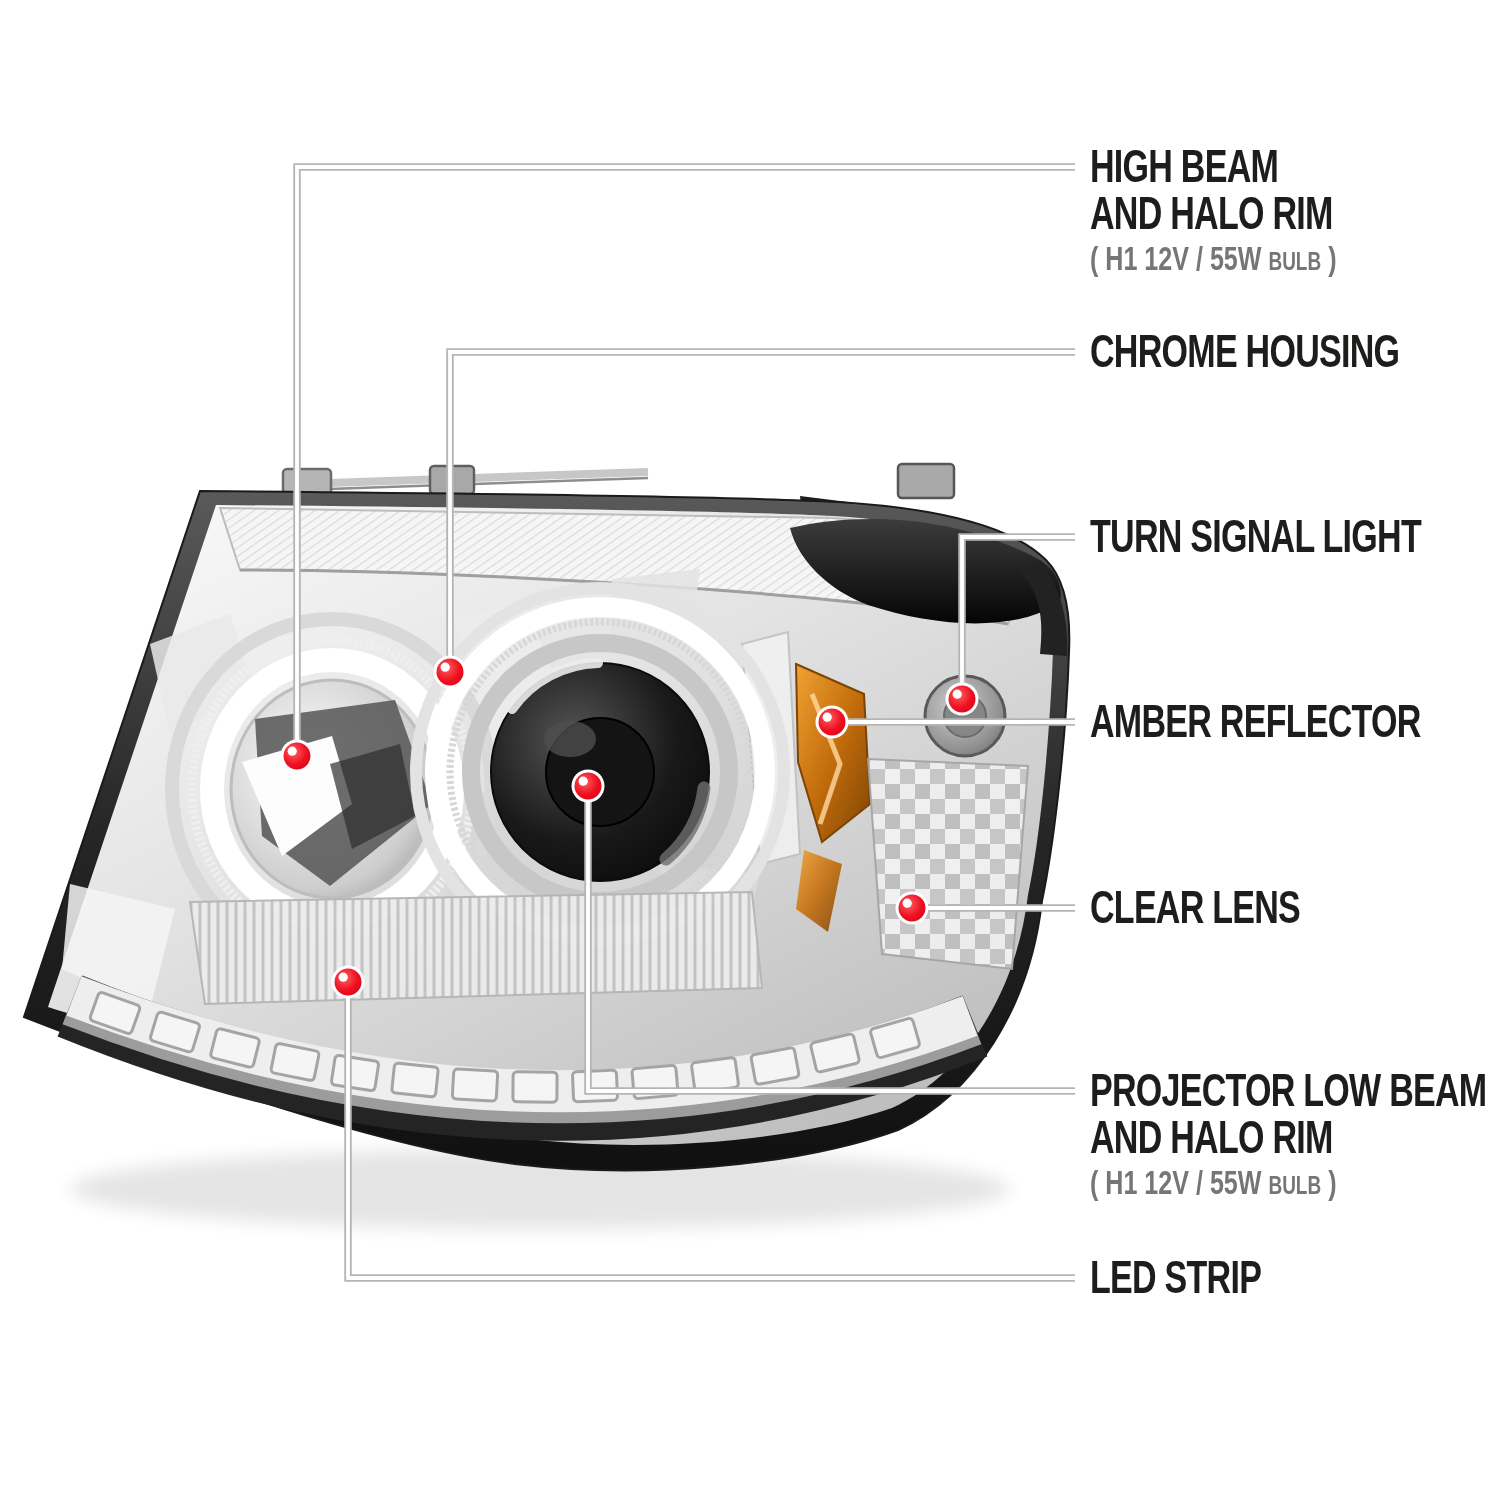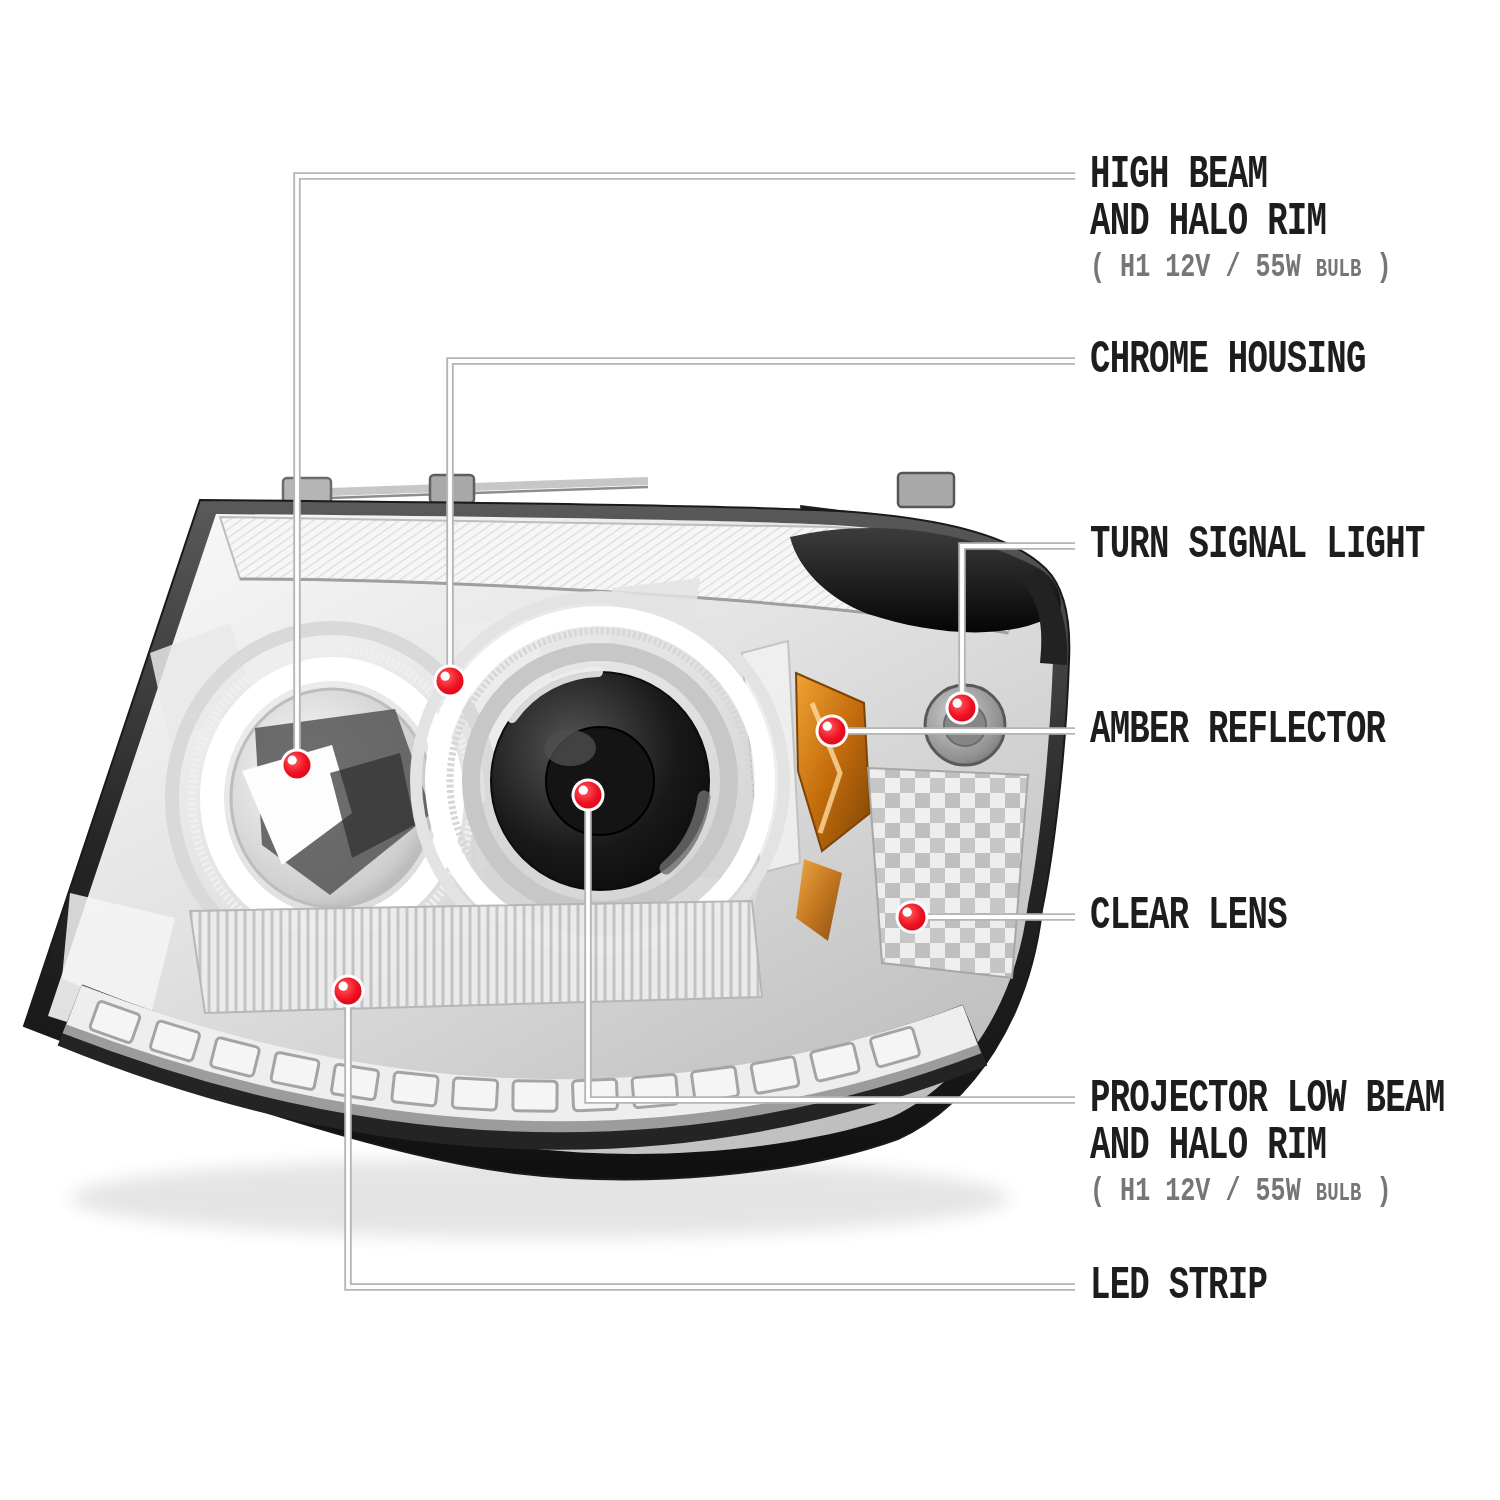--- a/index.html
+++ b/index.html
@@ -1,18 +1,18 @@
 <!DOCTYPE html>
 <html><head>
 <meta charset="utf-8">
 <style>
   html,body{margin:0;padding:0;background:#ffffff;}
   body{width:1500px;height:1500px;position:relative;overflow:hidden;
        font-family:"Liberation Sans",sans-serif;}
-  #stage{position:absolute;left:0;top:13px;width:1500px;height:1171px;font-family:Liberation Mono, monospace;}
+  #stage{position:absolute;left:0;top:4px;width:1500px;height:1171px;}
   svg{position:absolute;left:0;top:0;}
   .callout-label{position:absolute;left:1090px;color:#1d1d1b;}
   .lbl-line{font-weight:700;font-size:46px;line-height:47px;letter-spacing:-1px;
             transform:scaleX(0.74);transform-origin:left center;white-space:nowrap;}
   .lbl-spec{font-weight:700;font-size:33px;line-height:42px;color:#767676;
             transform:scaleX(0.76);transform-origin:left center;white-space:nowrap;
             letter-spacing:0px;margin-top:1px;}
   .lbl-spec .bulb{font-size:25px;}
 </style>
 </head>

